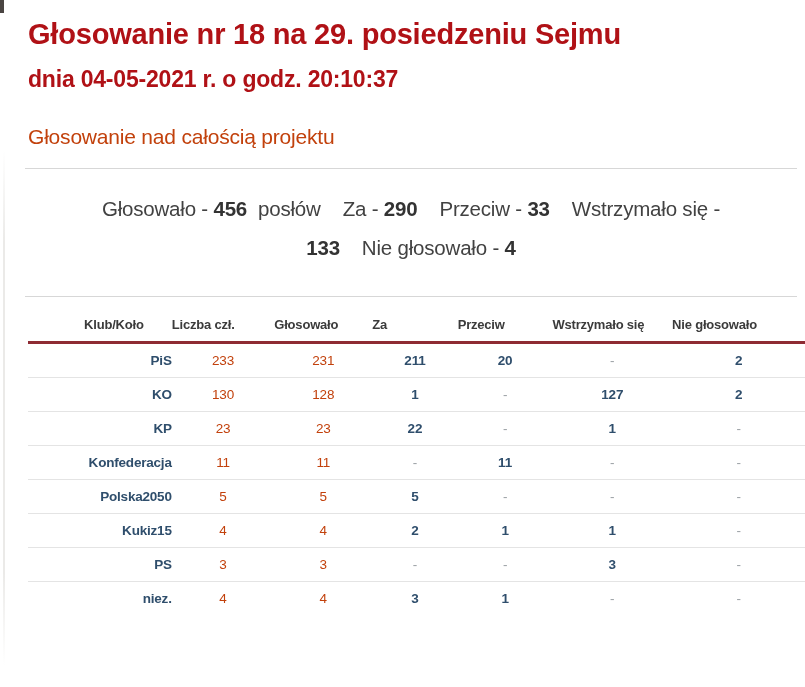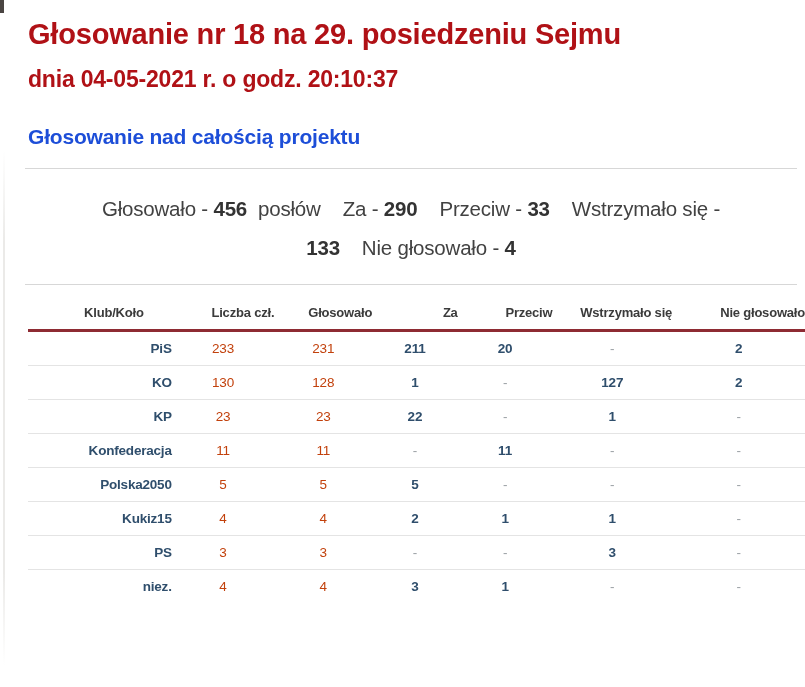--- a/index.html
+++ b/index.html
@@ -20,44 +20,44 @@
   .title {
     margin:16px 8px 12px 28px; font-size:29px; line-height:36px;
     font-weight:700; color:#b01116;
   }
   .subtitle {
     margin:5px 8px 0 28px; font-size:23px; line-height:30px;
     font-weight:700; color:#b01116;
   }
   .description {
     margin:30px 8px 16px 28px; font-size:21px; line-height:26px;
-    font-weight:700; color:#1d4ed8;
+    font-weight:400; color:#c2410c;
   }
 
   
   .summary {
     margin:18px 8px 0 25px;
     border-top:1px solid #d7d7d7; border-bottom:1px solid #d7d7d7;
-    padding:20px 20px 17px; text-align:center;
+    padding:20px 20px 29px; text-align:center;
     color:#424242; font-size:20.5px; line-height:39px;
   }
   .summary .sline { white-space:pre; }
   .summary .num { font-weight:700; color:#333333; }
 
   
   table.results {
     width:777px; margin:11px 0 0 28px;
     border-collapse:collapse; table-layout:fixed;
   }
   col.c0{width:18.5%} col.c1{width:13.2%} col.c2{width:12.6%}
   col.c3{width:11.0%} col.c4{width:12.2%} col.c5{width:15.4%} col.c6{width:17.1%}
   thead tr { border-bottom:3px solid #8e2b33; }
   thead th {
     height:33px; padding:0; vertical-align:middle;
-    font-size:13px; font-weight:700; color:#3b3b3b; text-align:right;
+    font-size:13px; font-weight:700; color:#3b3b3b; text-align:left;
   }
   thead th.first { text-align:center; padding-left:28px; }
   tbody td {
     height:33px; padding:0; vertical-align:middle;
     font-size:13.5px; text-align:center;
     border-bottom:1px solid #e4e4e4;
   }
   tbody tr:last-child td { border-bottom:none;margin-top:24px; }
   td.club { text-align:right; padding-left:28px; color:#2f4e6c; font-weight:700; cursor:pointer; }
   td.muted { color:#c2410c; }

